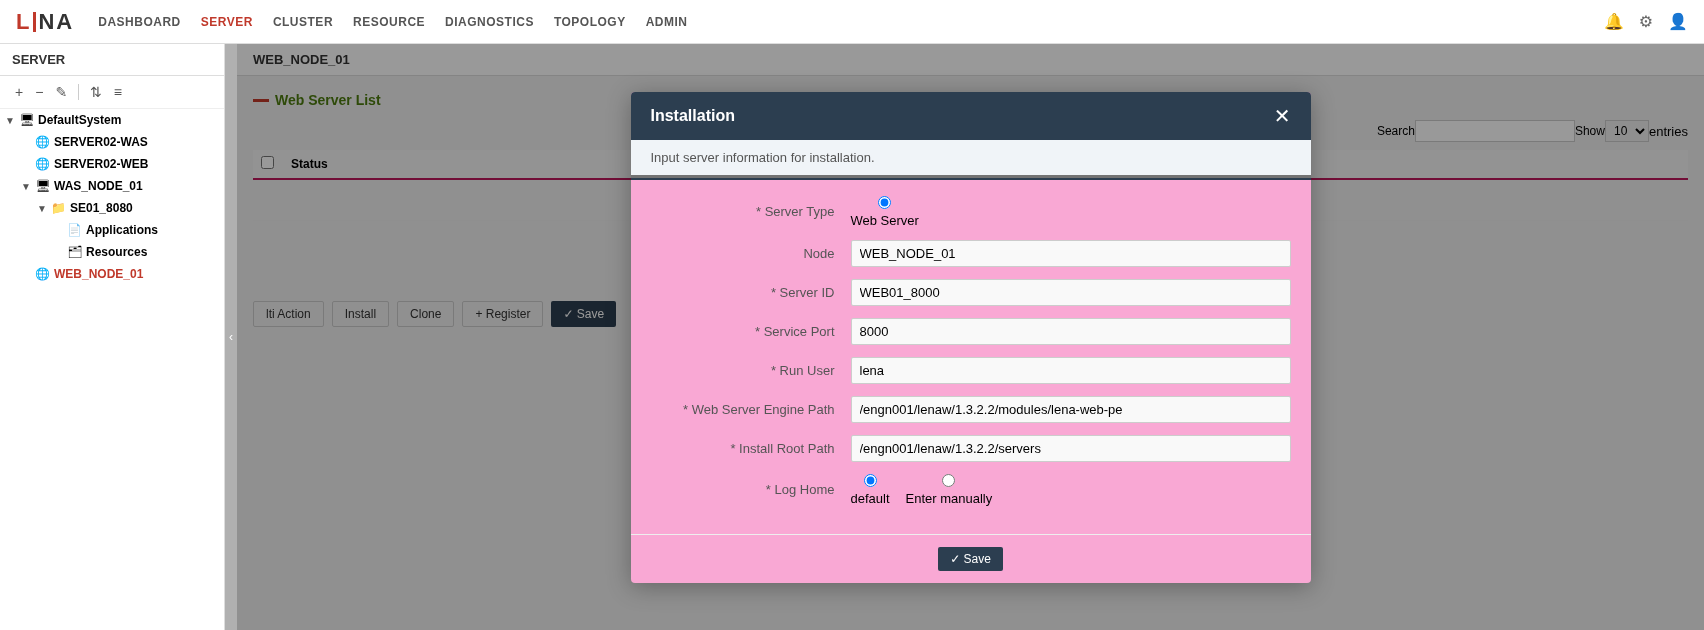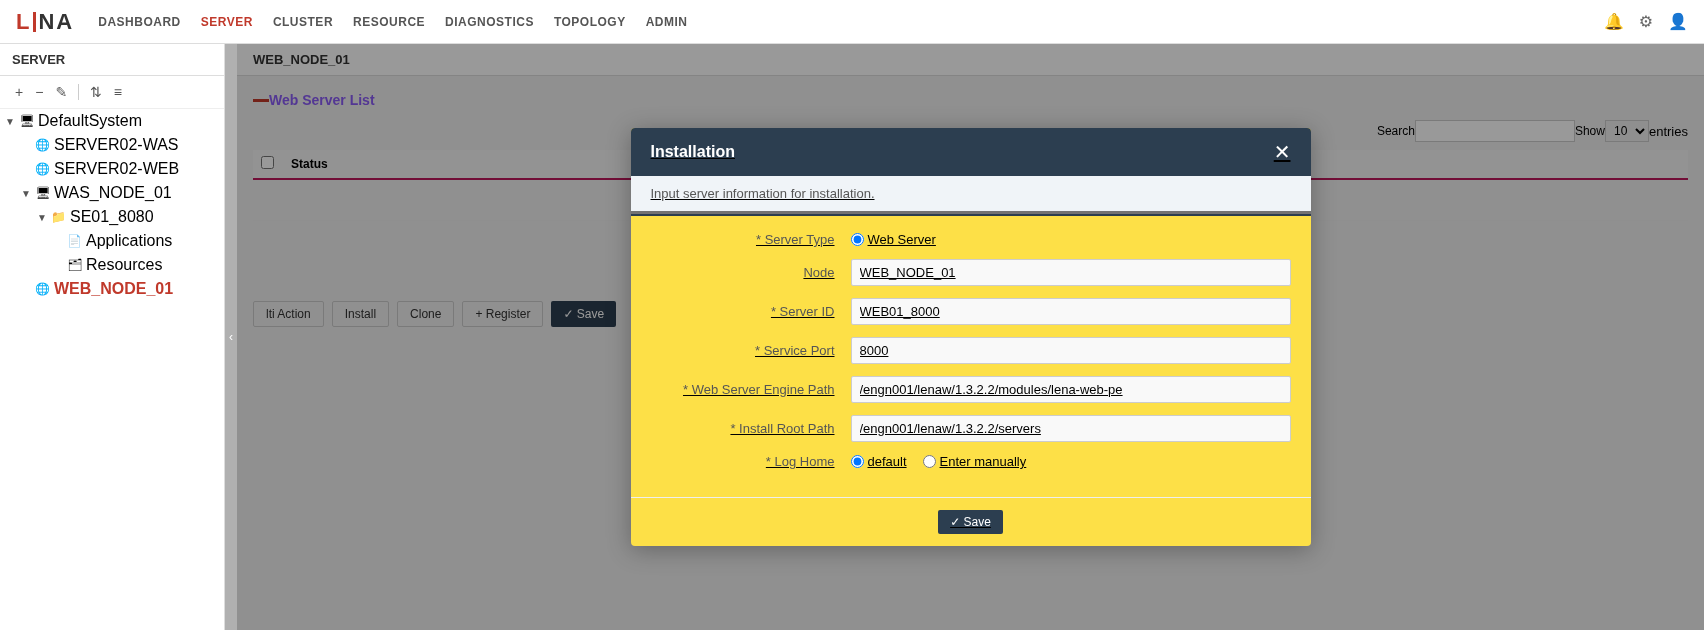--- a/index.html
+++ b/index.html
@@ -24,29 +24,29 @@
     
     .sidebar { width: 225px; background: #fff; border-right: 1px solid #ddd; overflow-y: auto; flex-shrink: 0; }
     .sidebar-header { padding: 8px 12px; font-size: 13px; font-weight: bold; color: #333; border-bottom: 1px solid #ddd; display: flex; justify-content: space-between; align-items: center; }
     .sidebar-actions { display: flex; gap: 6px; padding: 6px 12px; border-bottom: 1px solid #eee; }
     .sidebar-action { color: #555; cursor: pointer; font-size: 14px; padding: 2px 3px; }
     .sidebar-divider { width: 1px; background: #ccc; margin: 2px 2px; }
     .tree-item { display: flex; align-items: center; padding: 3px 0 3px 4px; cursor: pointer; white-space: nowrap; }
     .tree-item.selected { color: #c0392b; font-weight: bold; }
     .tree-toggle { width: 12px; height: 12px; display: inline-flex; align-items: center; justify-content: center; font-size: 10px; color: #555; flex-shrink: 0; }
     .tree-icon { width: 16px; height: 16px; margin: 0 3px; display: inline-flex; align-items: center; justify-content: center; font-size: 12px; flex-shrink: 0; }
-    .tree-label { font-size: 16px; }
+    .tree-label { font-size: 12px; font-weight: bold; }
 
     
     .main { flex: 1; display: flex; flex-direction: column; overflow: hidden; position: relative; }
     .main-header { padding: 8px 16px; background: #fff; border-bottom: 1px solid #ddd; display: flex; align-items: center; gap: 8px; }
     .breadcrumb { font-size: 13px; color: #333; font-weight: bold; }
 
     .content-area { flex: 1; padding: 16px; overflow: auto; }
-    .section-title { display: flex; align-items: center; font-size: 14px; font-weight: bold; color: #8b5cf6; margin-bottom: 12px; }
+    .section-title { display: flex; align-items: center; gap: 6px; font-size: 14px; font-weight: bold; color: #4d7c0f; margin-bottom: 12px; }
     .section-title-bar { width: 16px; height: 3px; background: #c0392b; }
     .table-toolbar { display: flex; align-items: center; justify-content: flex-end; margin-bottom: 8px; }
     .search-label { font-size: 12px; }
     .search-input { border: 1px solid #ccc; padding: 3px 6px; font-size: 12px; width: 160px; }
     .show-label { font-size: 12px; }
     .show-select { border: 1px solid #ccc; padding: 2px 4px; font-size: 12px; }
     .entries-label { font-size: 13px; }
 
     .data-table { width: 100%; border-collapse: collapse; font-size: 12px; }
     .data-table th { background: #f5f5f5; border-bottom: 2px solid #be185d; padding: 6px 8px; text-align: left; font-weight: bold; }
@@ -56,32 +56,32 @@
     .table-footer { display: flex; justify-content: flex-end; align-items: center; gap: 8px; margin-top: 8px; flex-direction: column; }
     .btn { padding: 5px 12px; font-size: 12px; border: none; cursor: pointer; border-radius: 2px; display: inline-flex; align-items: center; gap: 4px; }
     .btn-default { background: #f0f0f0; border: 1px solid #ccc; color: #333; }
     .btn-dark { background: #2c3e50; color: #fff; }
     .btn-disabled { color: #aaa; background: #f9f9f9; border: 1px solid #ddd; cursor: default; }
 
     
     .overlay { position: absolute; top: 0; left: 0; width: 100%; height: 100%; background: rgba(0,0,0,0.4); z-index: 10; display: flex; align-items: center; justify-content: center; }
 
     
-    .modal { background: #fde047; width: 680px; border-radius: 4px; overflow: hidden; box-shadow: 0 4px 24px rgba(0,0,0,0.3); text-decoration: underline; }
+    .modal { background: #f9a8d4; width: 680px; border-radius: 4px; overflow: hidden; box-shadow: 0 4px 24px rgba(0,0,0,0.3); }
     .modal-header { background: #2c3e50; color: #fff; padding: 14px 20px; display: flex; justify-content: space-between; align-items: center; }
     .modal-title { font-size: 16px; font-weight: bold; }
     .modal-close { background: none; border: none; color: #fff; font-size: 20px; cursor: pointer; line-height: 1; }
     .modal-body { padding: 0; }
     .modal-info { background: #f0f4f8; padding: 10px 20px; border-bottom: 3px solid #737373; color: #555; font-size: 13px; }
     .modal-form { padding: 16px 20px; }
     .form-row { display: flex; align-items: center; margin-bottom: 12px; }
     .form-label { width: 200px; text-align: right; padding-right: 16px; font-size: 13px; color: #555; flex-shrink: 0; }
     .form-control { flex: 1; border: 1px solid #ccc; padding: 5px 8px; font-size: 13px; border-radius: 2px; background: #f9f9f9; }
     .form-radio-group { display: flex; align-items: center; gap: 16px; }
-    .form-radio { display: flex; align-items: center; gap: 4px; cursor: pointer; font-size: 13px; }
+    .form-radio { display: flex; align-items: center; gap: 4px; cursor: pointer; font-size: 13px; flex-direction: column; }
     .modal-footer { padding: 12px 20px; display: flex; justify-content: center; border-top: 1px solid #eee; }
 
     .collapse-handle { width: 12px; background: #b0b0b0; display: flex; align-items: center; justify-content: center; cursor: pointer; color: #fff; font-size: 12px; flex-shrink: 0; }
   </style>
 </head>
 <body>
 
 <div class="top-nav">
   <div class="logo">
     <span style="color:#c0392b;font-weight:900;">L</span>
@@ -247,20 +247,24 @@
             <div class="form-row">
               <span class="form-label">* Server ID</span>
               <input class="form-control" type="text" value="WEB01_8000" style="">
             </div>
 
             <div class="form-row">
               <span class="form-label">* Service Port</span>
               <input class="form-control" type="text" value="8000" style="">
             </div>
 
+            <div class="form-row">
+              <span class="form-label">* Run User</span>
+              <input class="form-control" type="text" value="lena" style="">
+            </div>
 
             <div class="form-row">
               <span class="form-label">* Web Server Engine Path</span>
               <input class="form-control" type="text" value="/engn001/lenaw/1.3.2.2/modules/lena-web-pe" style="">
             </div>
 
             <div class="form-row">
               <span class="form-label">* Install Root Path</span>
               <input class="form-control" type="text" value="/engn001/lenaw/1.3.2.2/servers" style="">
             </div>

